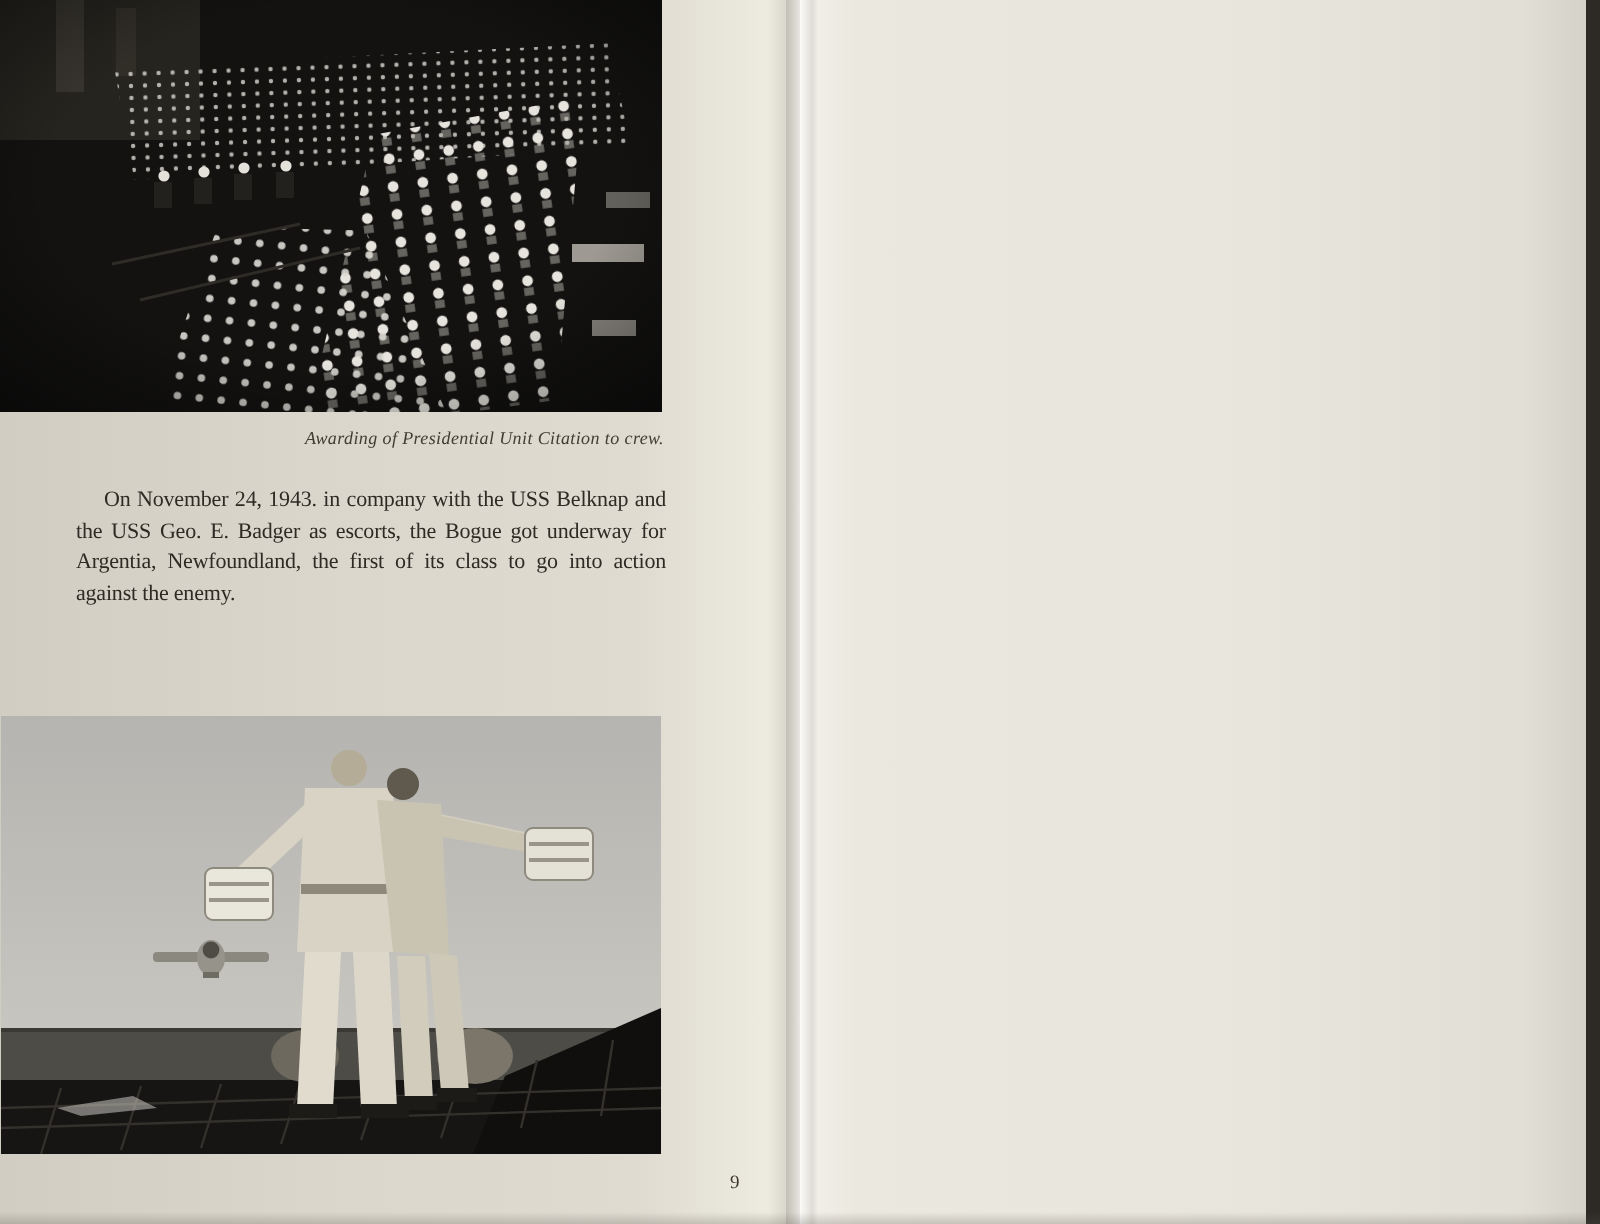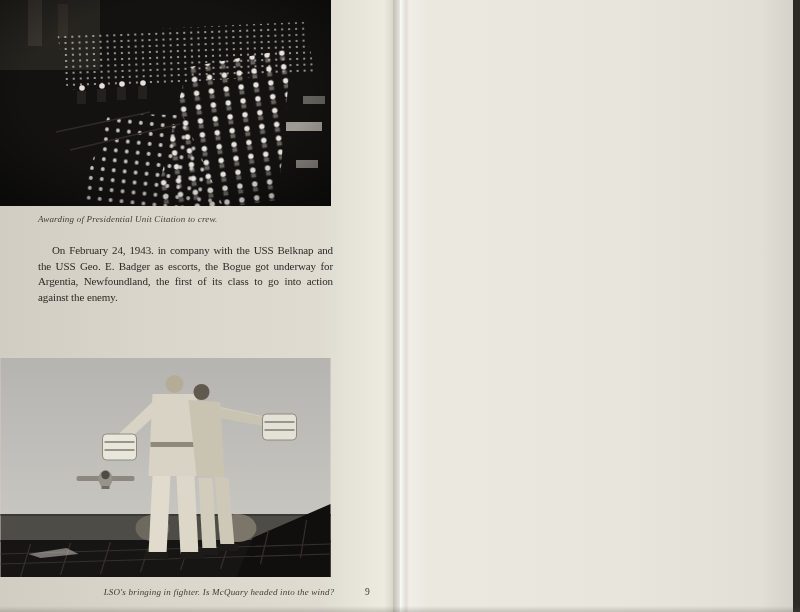--- a/index.html
+++ b/index.html
@@ -16,21 +16,21 @@
   .bottom-shade{position:absolute;left:0;top:606px;width:800px;height:6px;
     background:linear-gradient(180deg,rgba(0,0,0,0) 0%,rgba(90,86,78,0.25) 100%);}
 
   .photo{position:absolute;overflow:hidden;}
   .photo svg{display:block;}
   .photo-tl{left:0;top:0;width:331px;height:206px;}
   .photo-bl{left:0;top:358px;width:331px;height:219px;}
 
   .caption{position:absolute;font-style:italic;font-size:9px;color:#423d33;
            letter-spacing:0.2px;line-height:10.5px;}
-  .cap-tl{left:38px;top:214px;width:294px;text-align:left;font-style:italic;}
+  .cap-tl{left:38px;top:214px;width:294px;text-align:right;font-style:italic;}
   .cap-bl{left:96px;top:587px;width:246px;text-align:center;}
 
   .pagenum{position:absolute;font-size:9.5px;color:#3d3930;}
   .pn-left{left:365px;top:587px;}
 
   .body{position:absolute;font-size:11px;line-height:15.5px;color:#2e2a24;
         text-align:justify;letter-spacing:-0.1px;}
   .body-left{left:38px;top:243px;width:295px;}
   .para{margin:0;}
   .para.indent{text-indent:14px;}
@@ -82,21 +82,21 @@
         <path d="M56,132 L150,112 M70,150 L180,124" stroke="#2f2c27" stroke-width="1.5" fill="none"></path>
         <rect x="286" y="122" width="36" height="9" fill="#b7b3aa" opacity="0.85"></rect>
         <rect x="296" y="160" width="22" height="8" fill="#a9a59c" opacity="0.8"></rect>
         <rect x="303" y="96" width="22" height="8" fill="#9a968d" opacity="0.6"></rect>
         <rect width="331" height="206" fill="url(#vig)"></rect>
       </svg>
     </div>
     <div class="caption cap-tl">Awarding of Presidential Unit Citation to crew.</div>
 
     <div class="body body-left">
-      <p class="para indent">On February 24, 1943. in company with the USS Belknap and the USS Geo. E. Badger as escorts, the Bogue got underway for Argentia, Newfoundland, the first of its class to go into action against the enemy.</p>
+      <p class="para indent">On November 24, 1943. in company with the USS Belknap and the USS Geo. E. Badger as escorts, the Bogue got underway for Argentia, Newfoundland, the first of its class to go into action against the enemy.</p>
     </div>
 
     <div class="photo photo-bl">
       <svg width="331" height="219" viewBox="0 0 330 219">
         <defs>
           <linearGradient id="sky3" x1="0" y1="0" x2="0" y2="1">
             <stop offset="0" stop-color="#b5b4b0"></stop>
             <stop offset="0.8" stop-color="#c9c7c2"></stop>
             <stop offset="1" stop-color="#cccac5"></stop>
           </linearGradient>
@@ -138,21 +138,20 @@
           <rect x="218" y="186" width="20" height="7" fill="#1d1b18"></rect>
         </g>
         <g>
           <rect x="102" y="76" width="34" height="26" rx="4" fill="#e9e6dc" stroke="#8e8a7e"></rect>
           <path d="M104,84 L134,84 M104,92 L134,92" stroke="#9a958a" stroke-width="2"></path>
           <rect x="262" y="56" width="34" height="26" rx="4" fill="#e4e1d6" stroke="#8e8a7e"></rect>
           <path d="M264,64 L294,64 M264,72 L294,72" stroke="#9a958a" stroke-width="2"></path>
         </g>
       </svg>
     </div>
-    <div class="caption cap-bl">LSO's bringing in fighter. Is McQuary headed into the wind?</div>
     <div class="pagenum pn-left">9</div>
   </div>
 
   <div class="page page-right">
 
     
     
 
     
 

